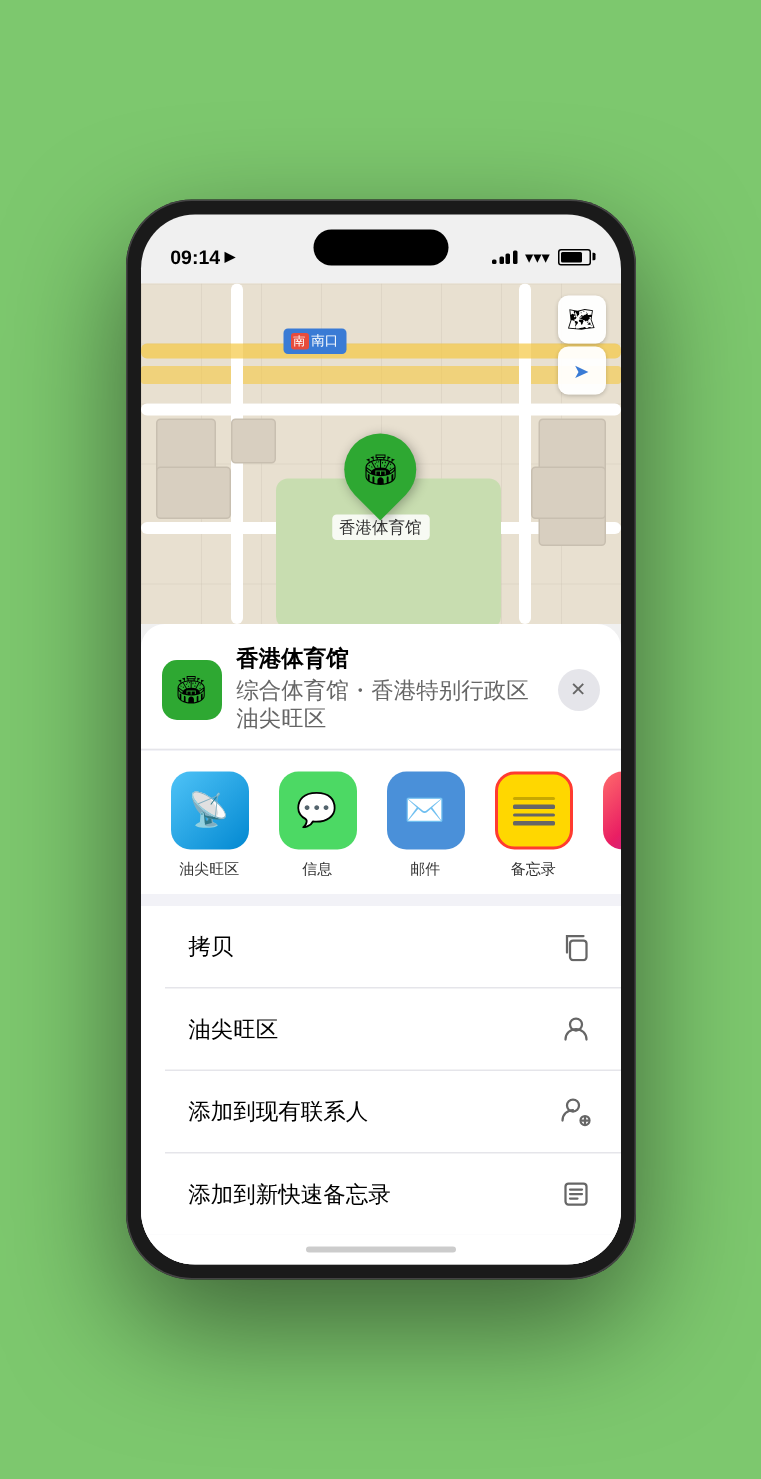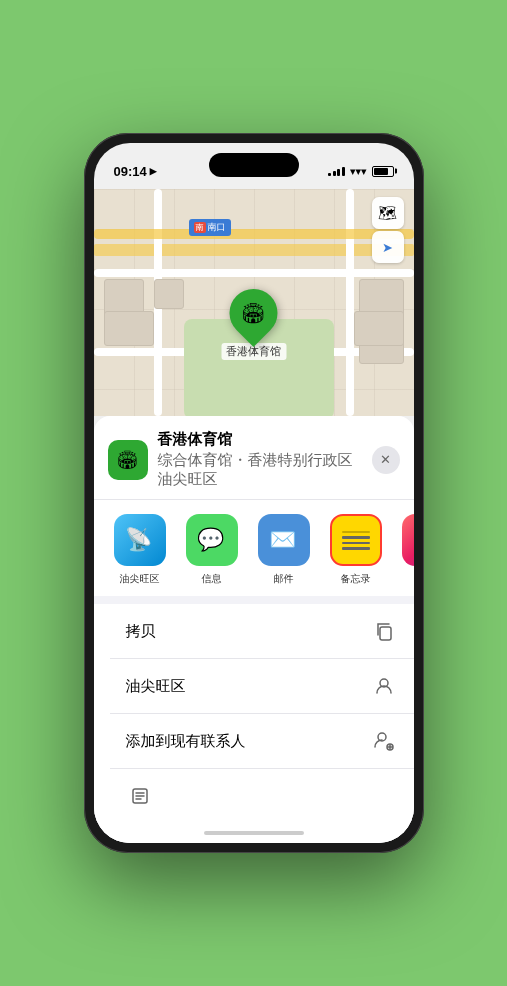--- a/index.html
+++ b/index.html
@@ -582,20 +582,21 @@
             <svg width="22" height="22" viewBox="0 0 22 22" fill="none">
               <circle cx="9" cy="7" r="4" stroke="#666" stroke-width="1.5"></circle>
               <path d="M2 17c0-3.866 3.134-7 7-7" stroke="#666" stroke-width="1.5" stroke-linecap="round"></path>
               <circle cx="17" cy="17" r="3" stroke="#666" stroke-width="1.5"></circle>
               <path d="M17 15v4M15 17h4" stroke="#666" stroke-width="1.5" stroke-linecap="round"></path>
             </svg>
           </div>
         </div>
 
         <div class="action-item">
+          <span class="action-label">添加到新快速备忘录</span>
           <div class="action-icon">
             <svg width="20" height="20" viewBox="0 0 20 20" fill="none">
               <rect x="3" y="3" width="14" height="14" rx="2" stroke="#666" stroke-width="1.5"></rect>
               <path d="M6 7h8M6 10h8M6 13h5" stroke="#666" stroke-width="1.5" stroke-linecap="round"></path>
             </svg>
           </div>
         </div>
 
 
       </div>

